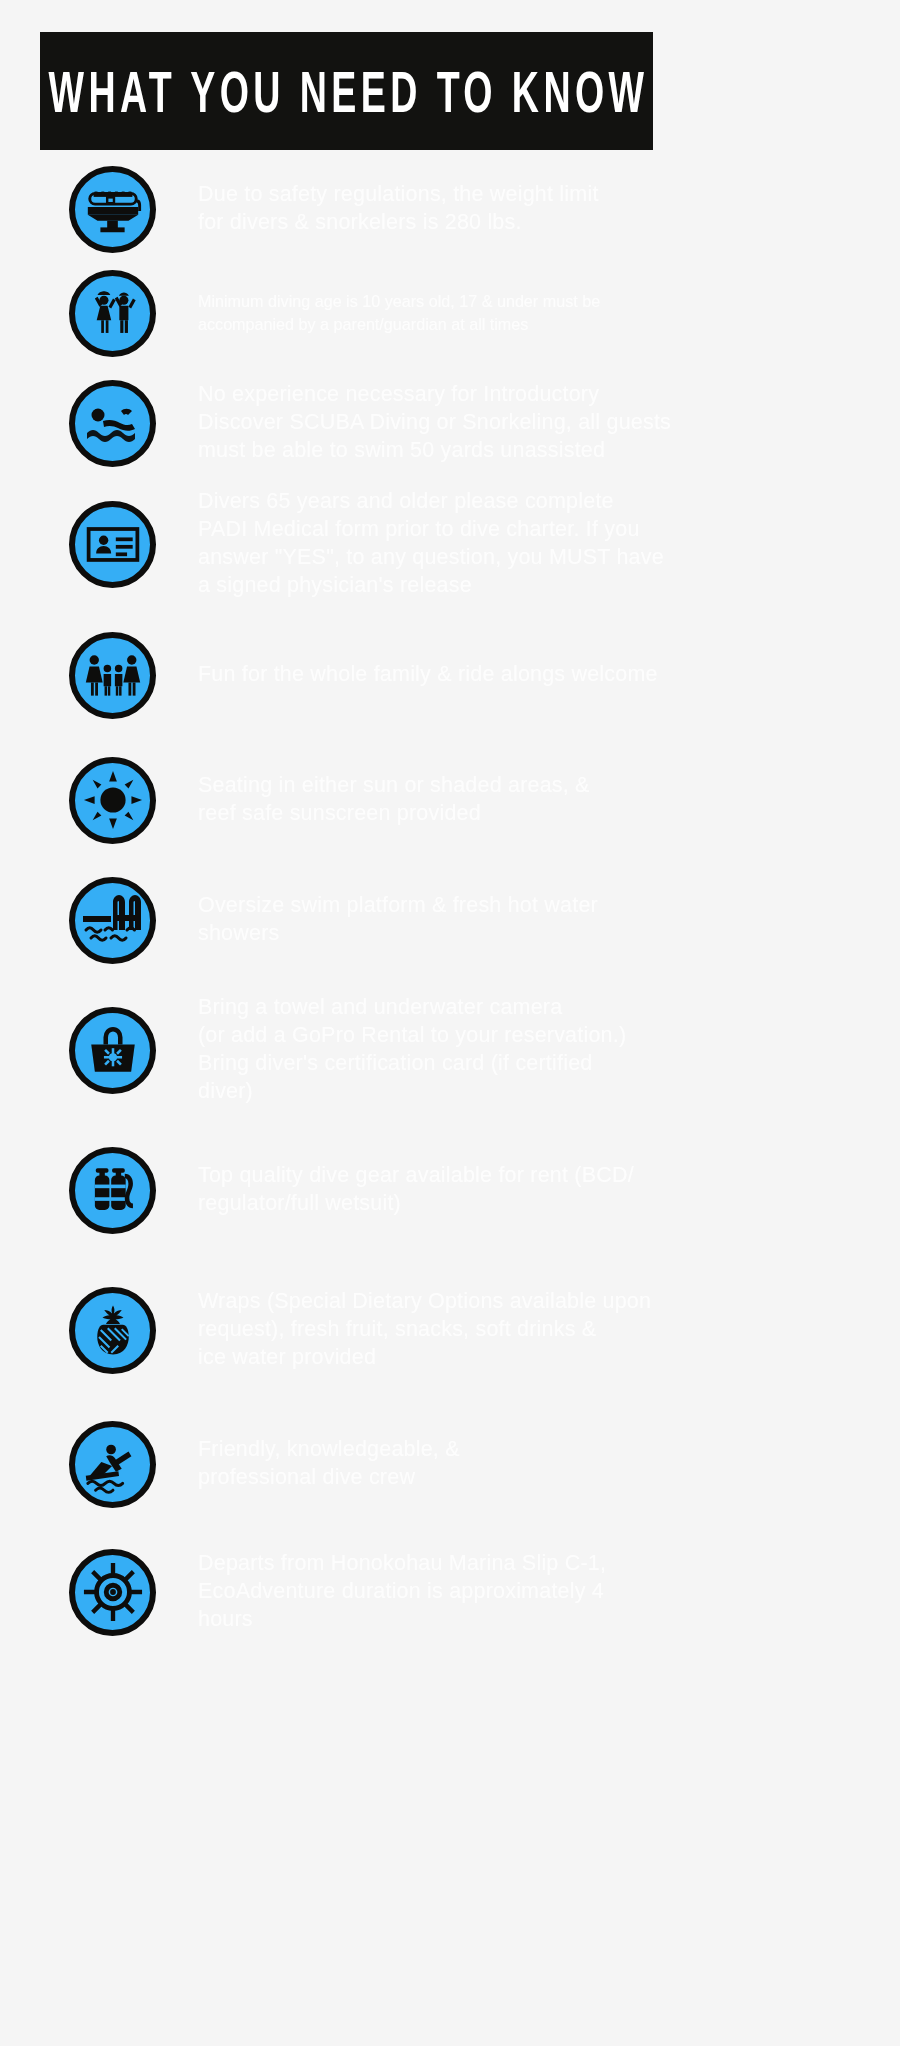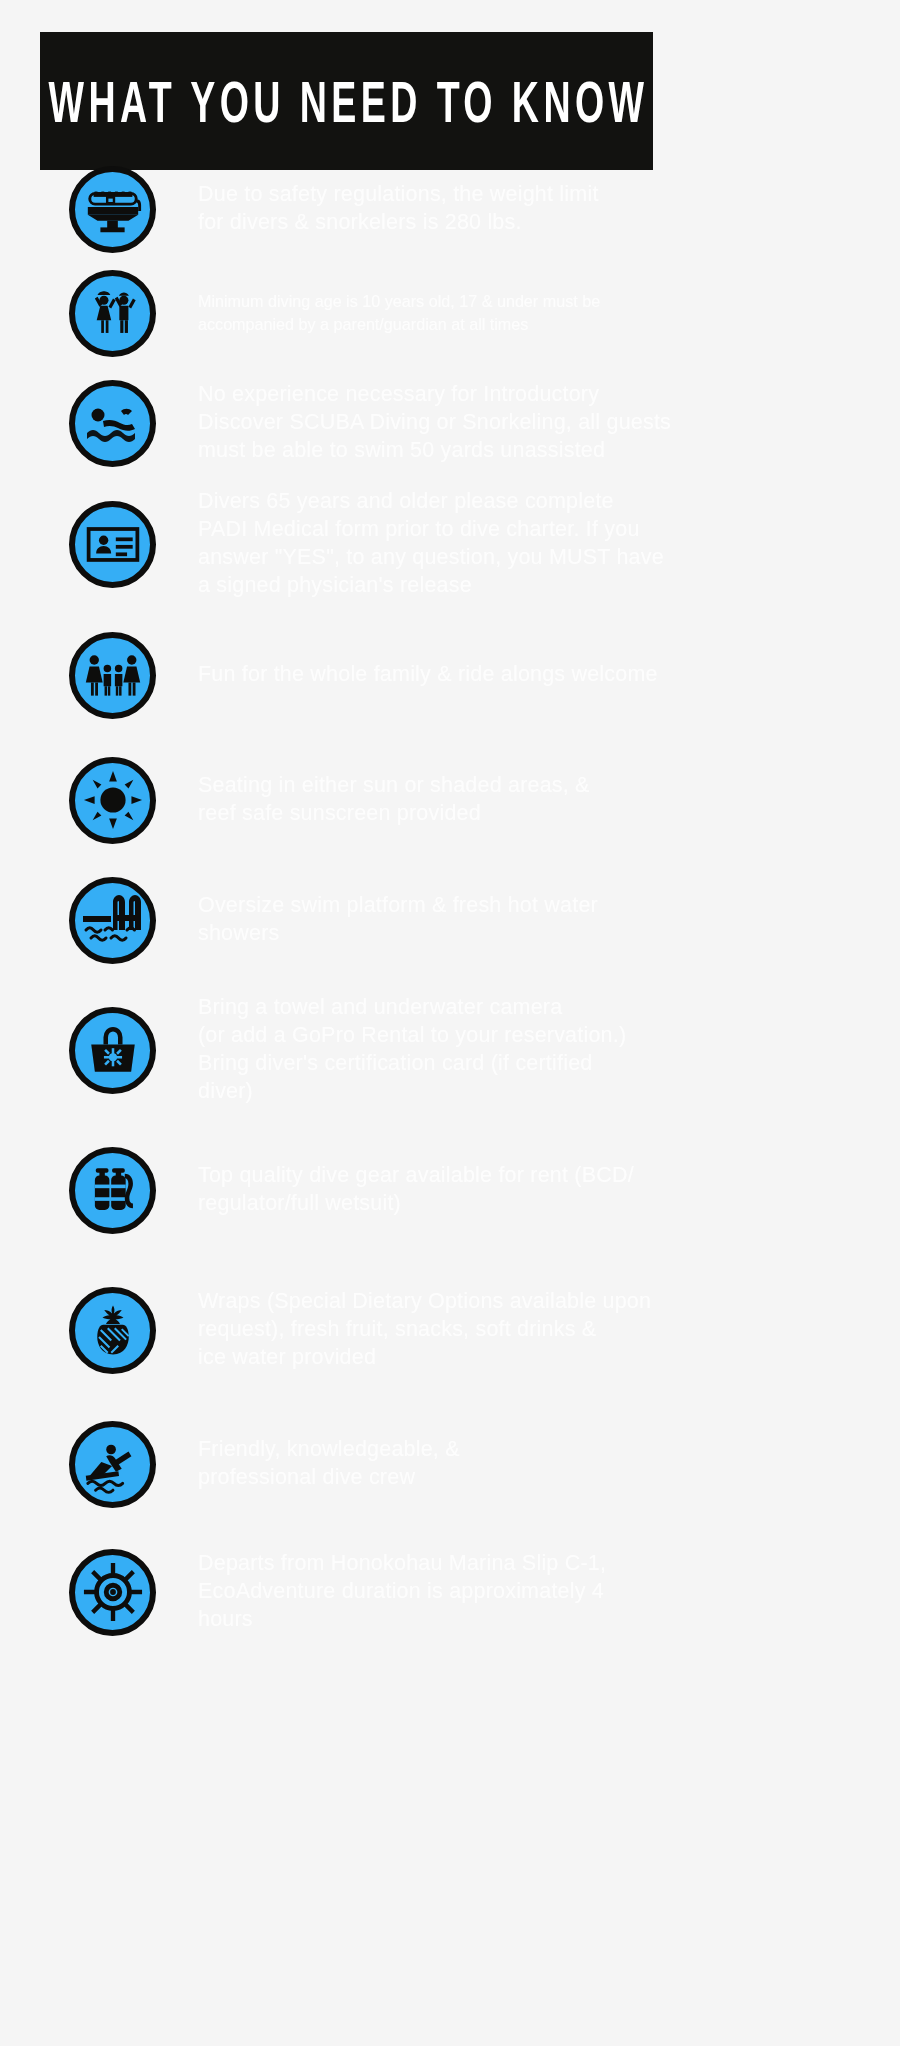--- a/index.html
+++ b/index.html
@@ -15,21 +15,21 @@
     overflow: hidden;
     position: relative;
   }
 
   
   .banner {
     position: absolute;
     left: 40px;
     top: 32px;
     width: 613px;
-    height: 138px;
+    height: 118px;
     background: #121210;
     display: flex;
     align-items: center;
     justify-content: center;
   }
   .banner-title {
     color: #ffffff;
     font-family: "Liberation Sans Narrow", "Liberation Sans", sans-serif;
     font-size: 47px;
     font-weight: 700;

